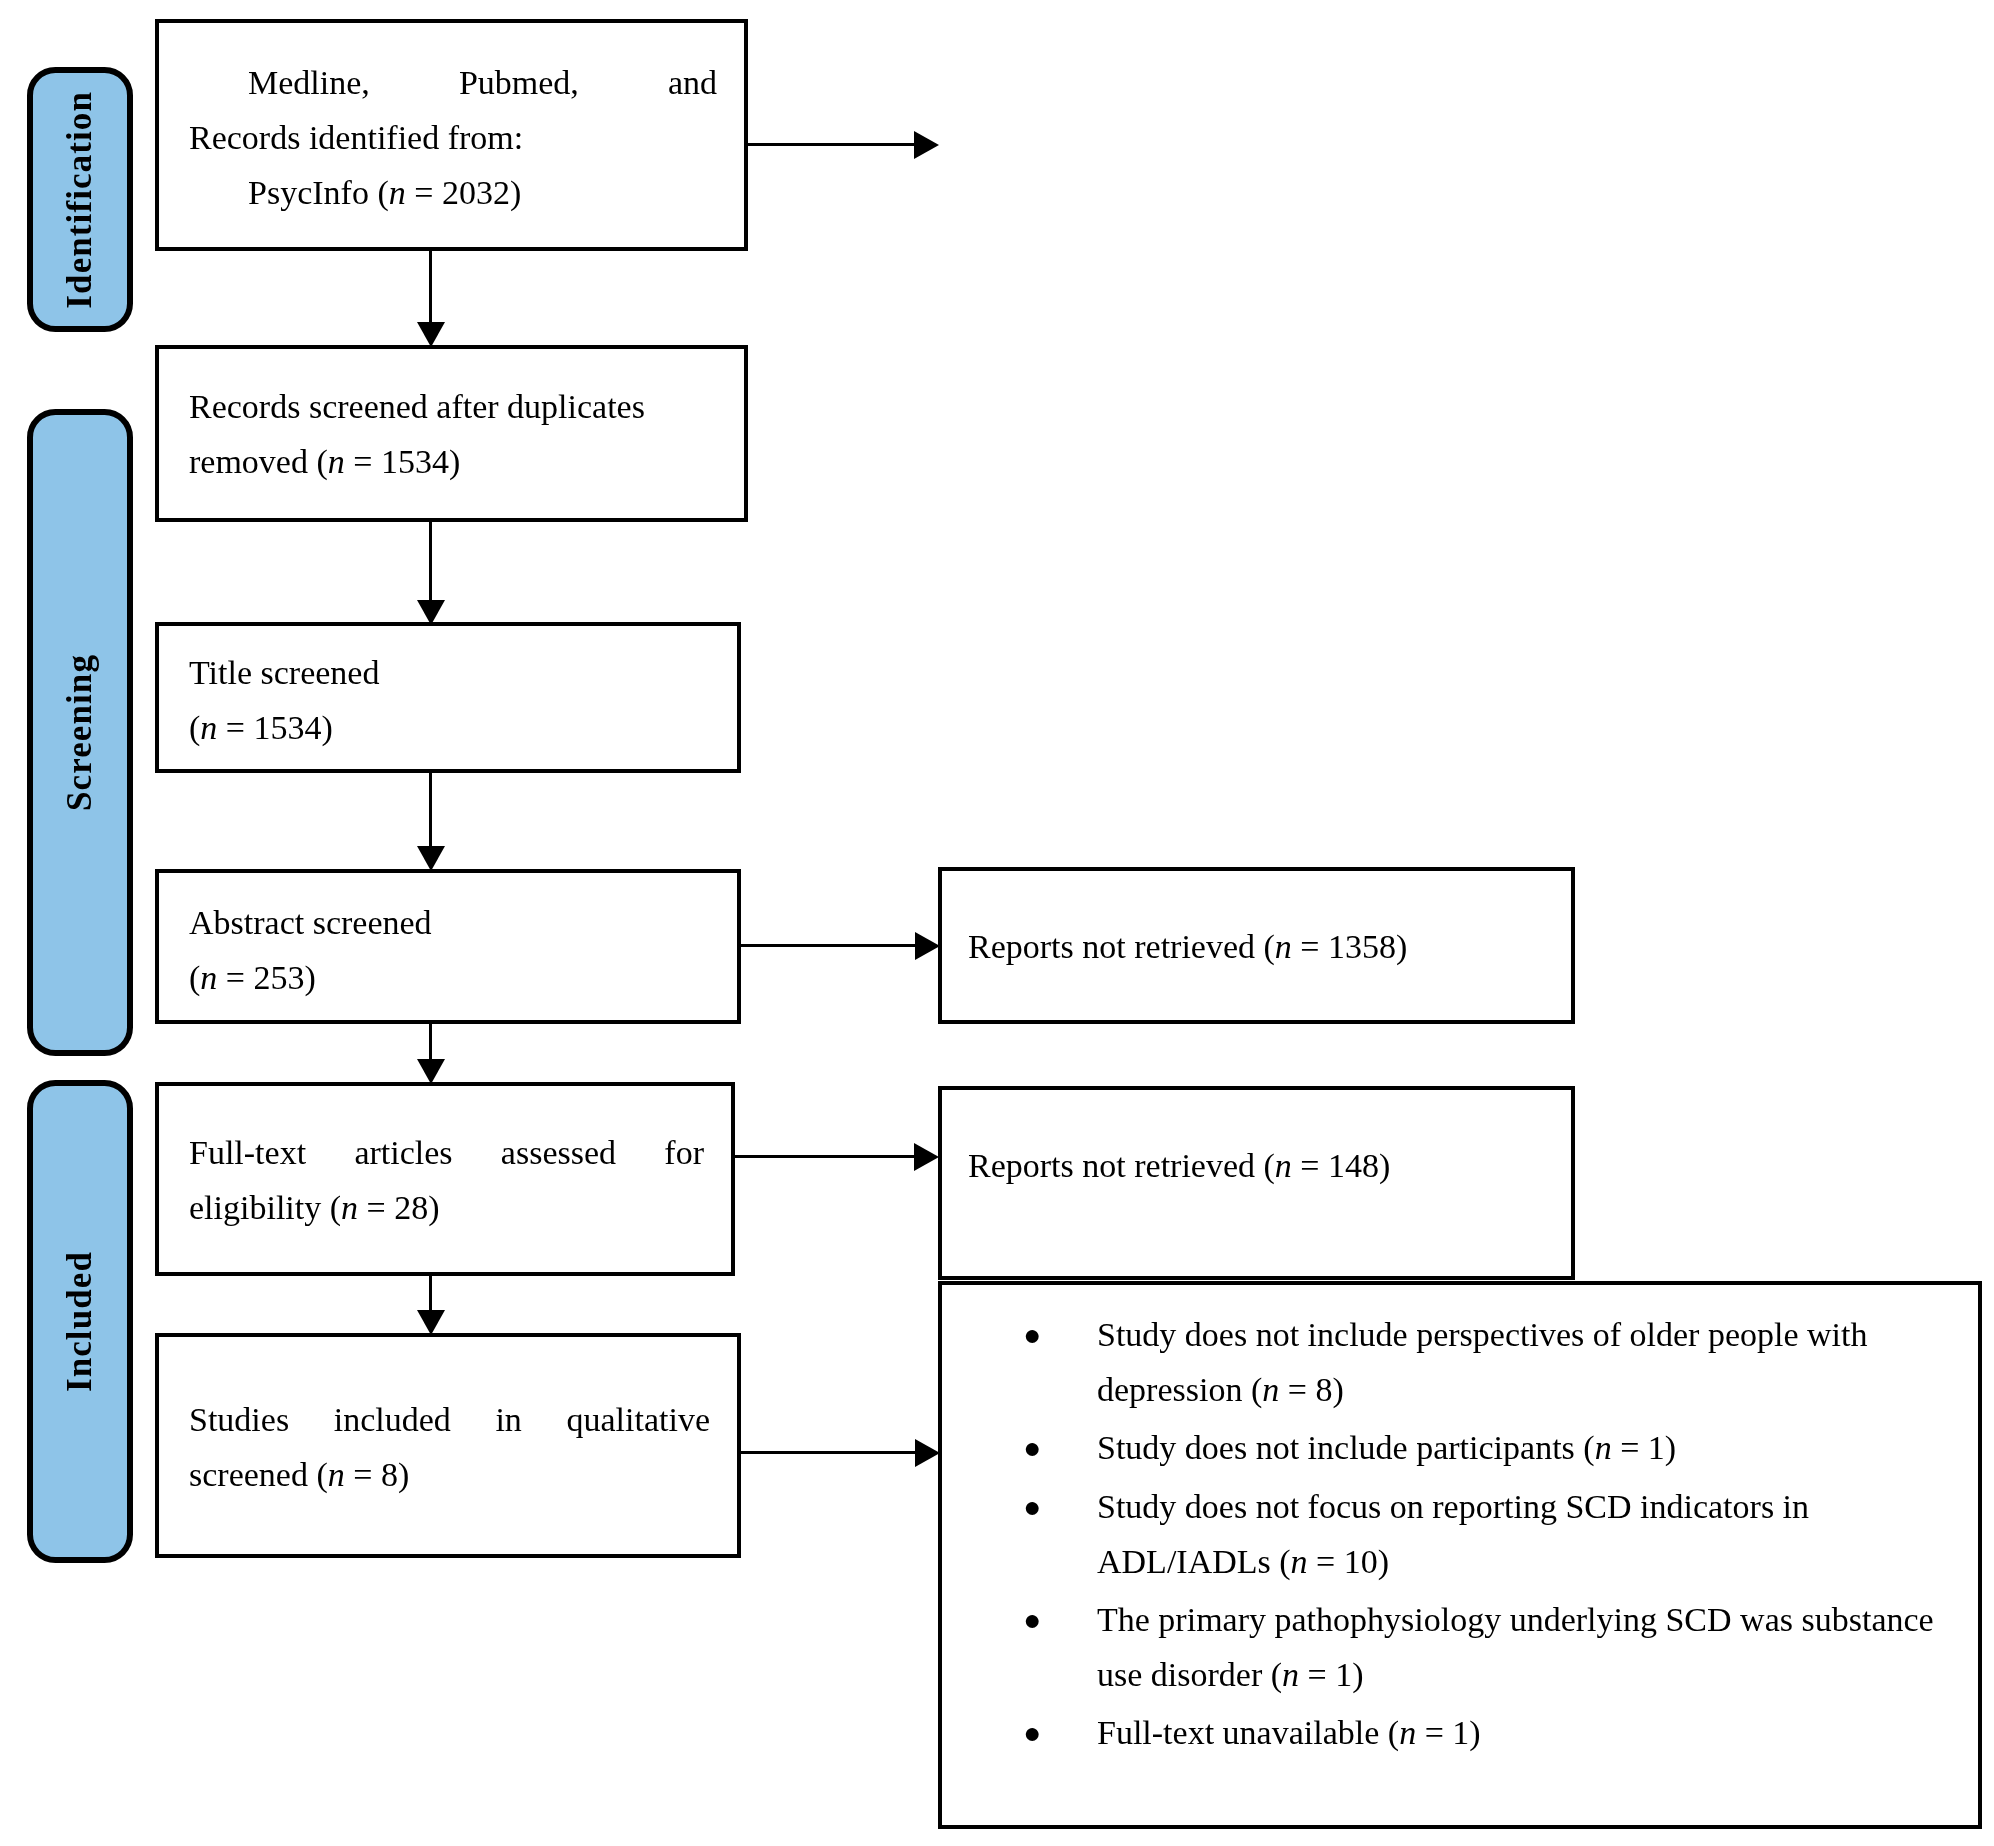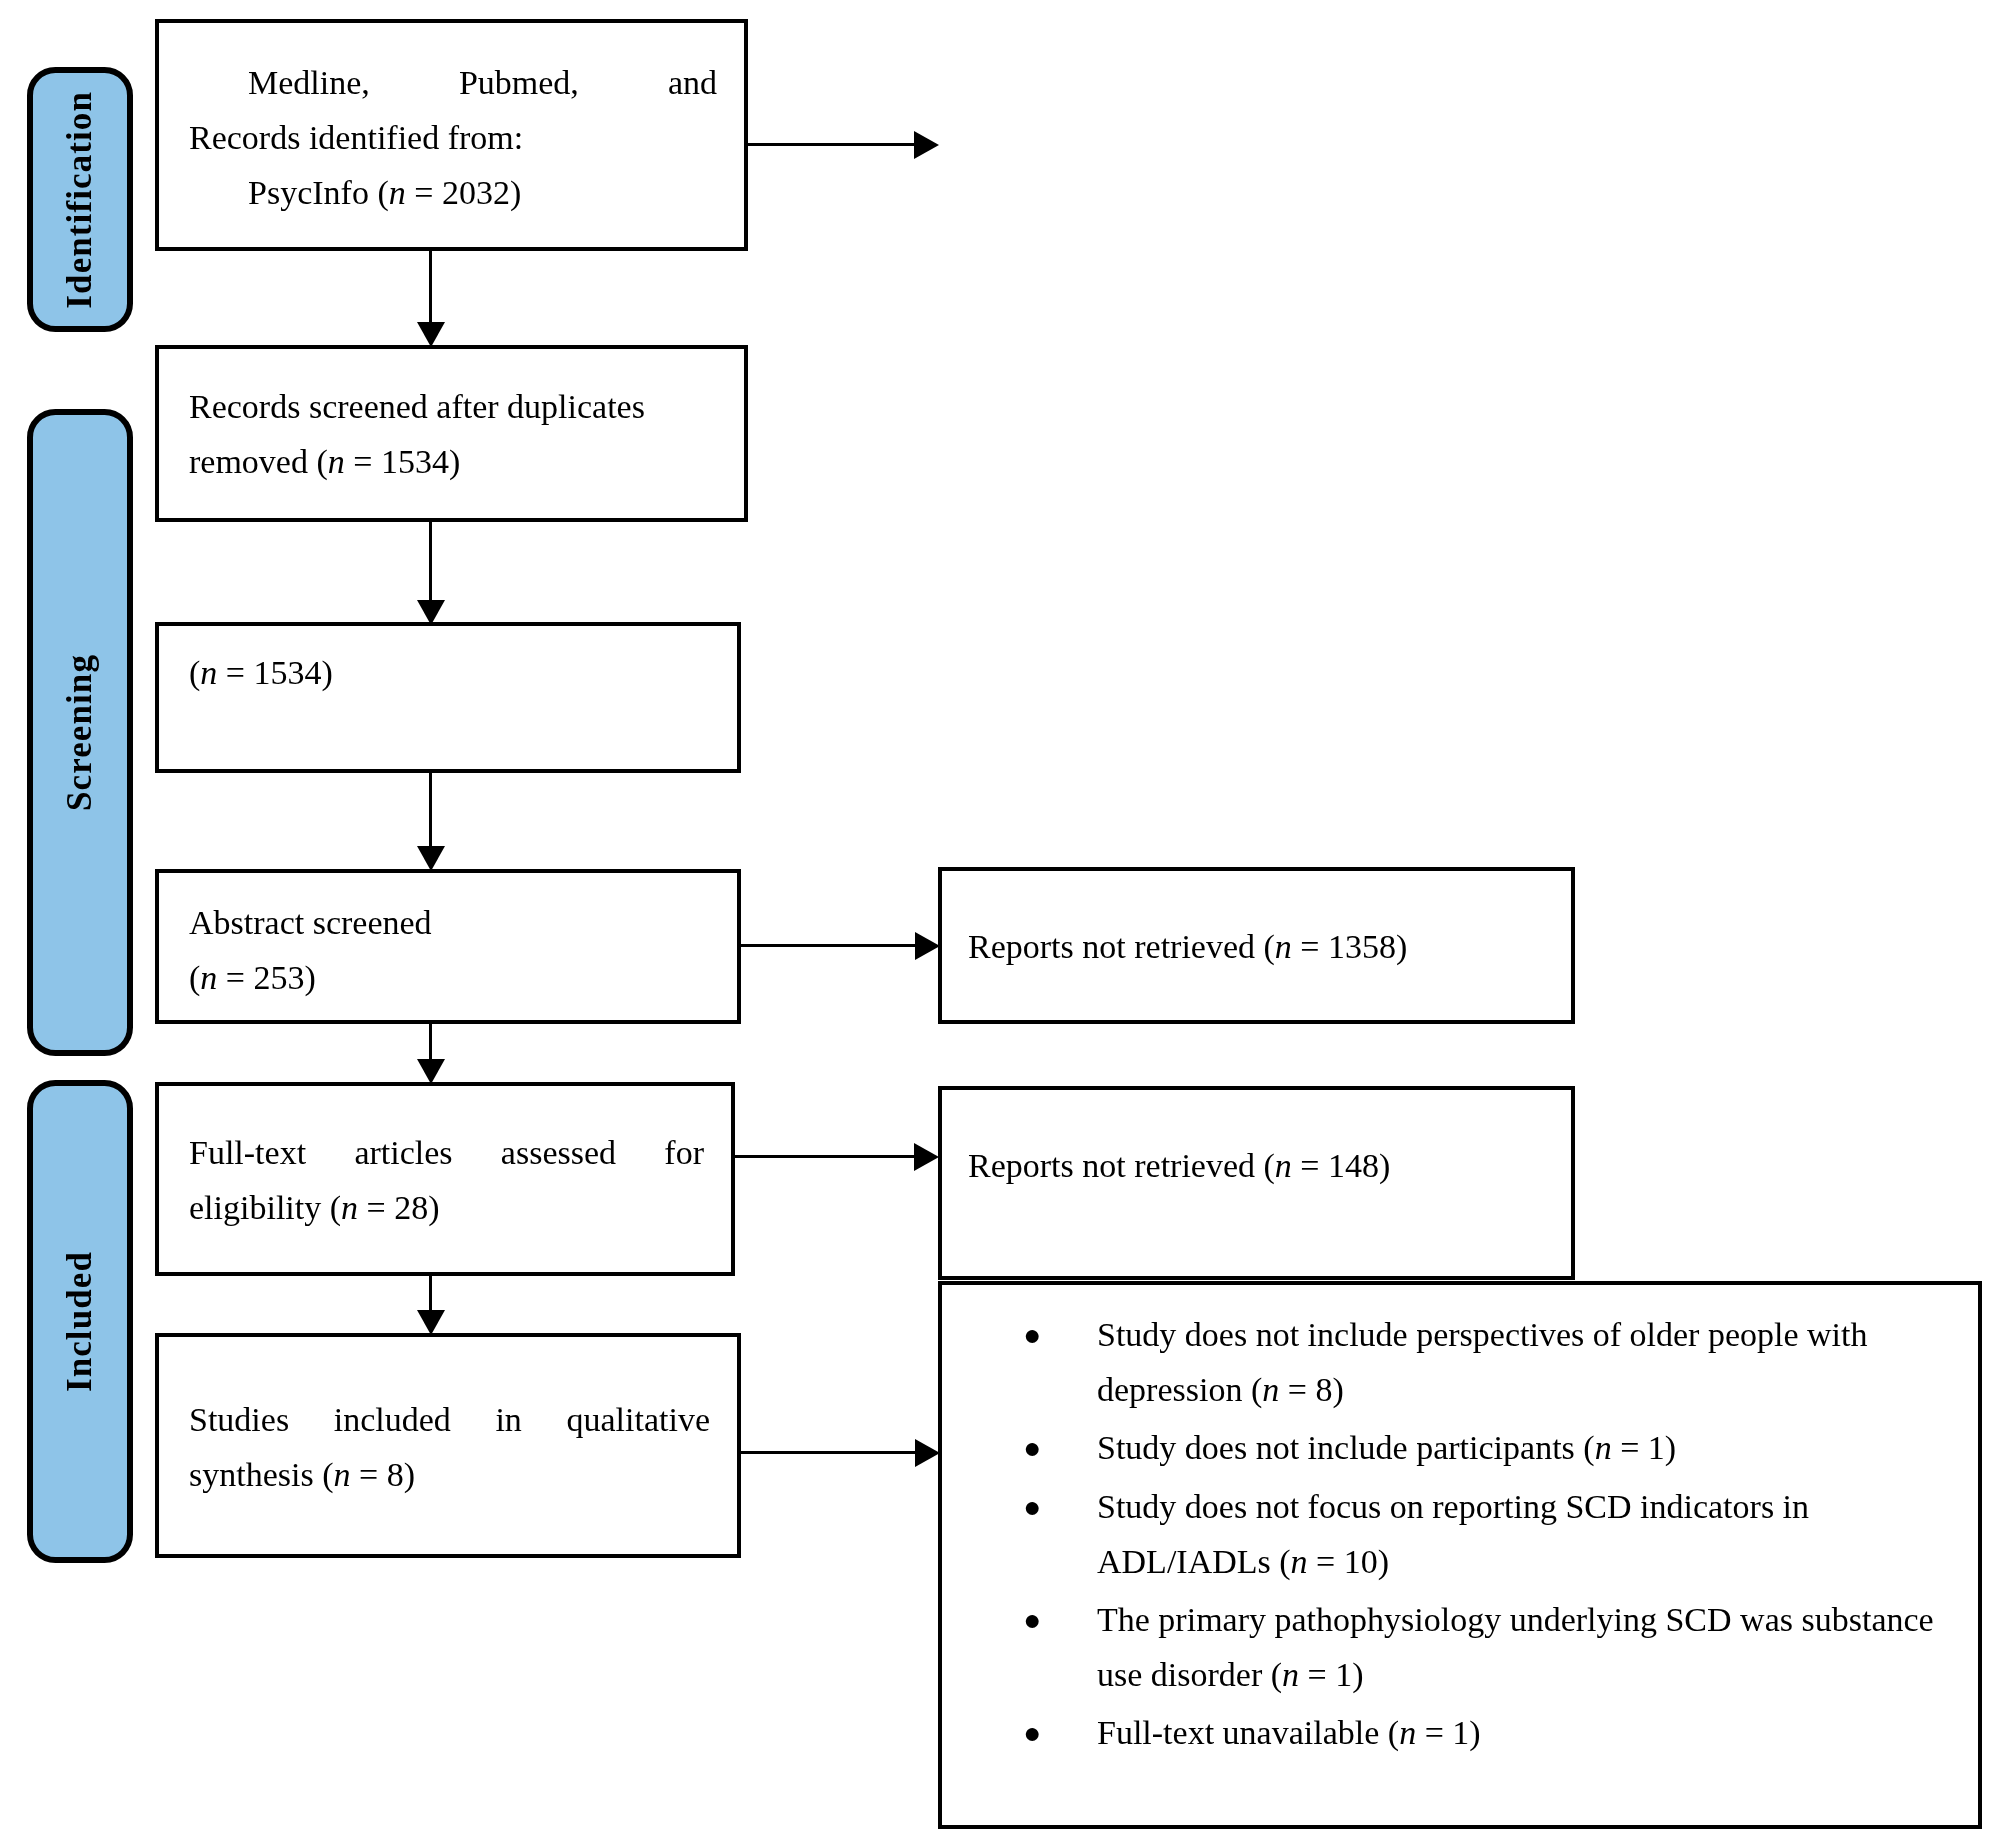--- a/index.html
+++ b/index.html
@@ -99,20 +99,21 @@
 
   <div class="box" style="left:155px;top:345px;width:593px;height:177px;">
     <div class="pad" style="padding:30px 27px 0 30px;">
       <span class="line">Records screened after duplicates</span>
       <span class="line"><span>removed (</span><span class="nvar">n</span><span> = 1534)</span></span>
     </div>
   </div>
 
   <div class="box" style="left:155px;top:622px;width:586px;height:151px;">
     <div class="pad" style="padding:19px 27px 0 30px;">
+      <span class="line">Title screened</span>
       <span class="line"><span>(</span><span class="nvar">n</span><span> = 1534)</span></span>
     </div>
   </div>
 
   <div class="box" style="left:155px;top:869px;width:586px;height:155px;">
     <div class="pad" style="padding:22px 27px 0 30px;">
       <span class="line">Abstract screened</span>
       <span class="line"><span>(</span><span class="nvar">n</span><span> = 253)</span></span>
     </div>
   </div>
@@ -132,21 +133,21 @@
 
   <div class="box" style="left:938px;top:1086px;width:637px;height:194px;">
     <div class="pad" style="padding:48px 24.6px 0 26px;">
       <span class="line"><span>Reports not retrieved (</span><span class="nvar">n</span><span> = 148)</span></span>
     </div>
   </div>
 
   <div class="box" style="left:155px;top:1333px;width:586px;height:225px;">
     <div class="pad" style="padding:55px 27px 0 30px;border-radius:17px;">
       <span class="line jlast">Studies included in qualitative</span>
-      <span class="line"><span>synthesis (</span><span class="nvar">n</span><span> = 8)</span></span>
+      <span class="line"><span>screened (</span><span class="nvar">n</span><span> = 8)</span></span>
     </div>
   </div>
 
   <div class="box" style="left:938px;top:1281px;width:1044px;height:548px;">
     <div class="pad" style="padding:22px 33px 0 26px;">
       <div class="excl-item">
         <span class="bullet">●</span>
         <span>Study does not include perspectives of older people with depression (</span><span class="nvar">n</span><span> = 8)</span>
       </div>
       <div class="excl-item">

